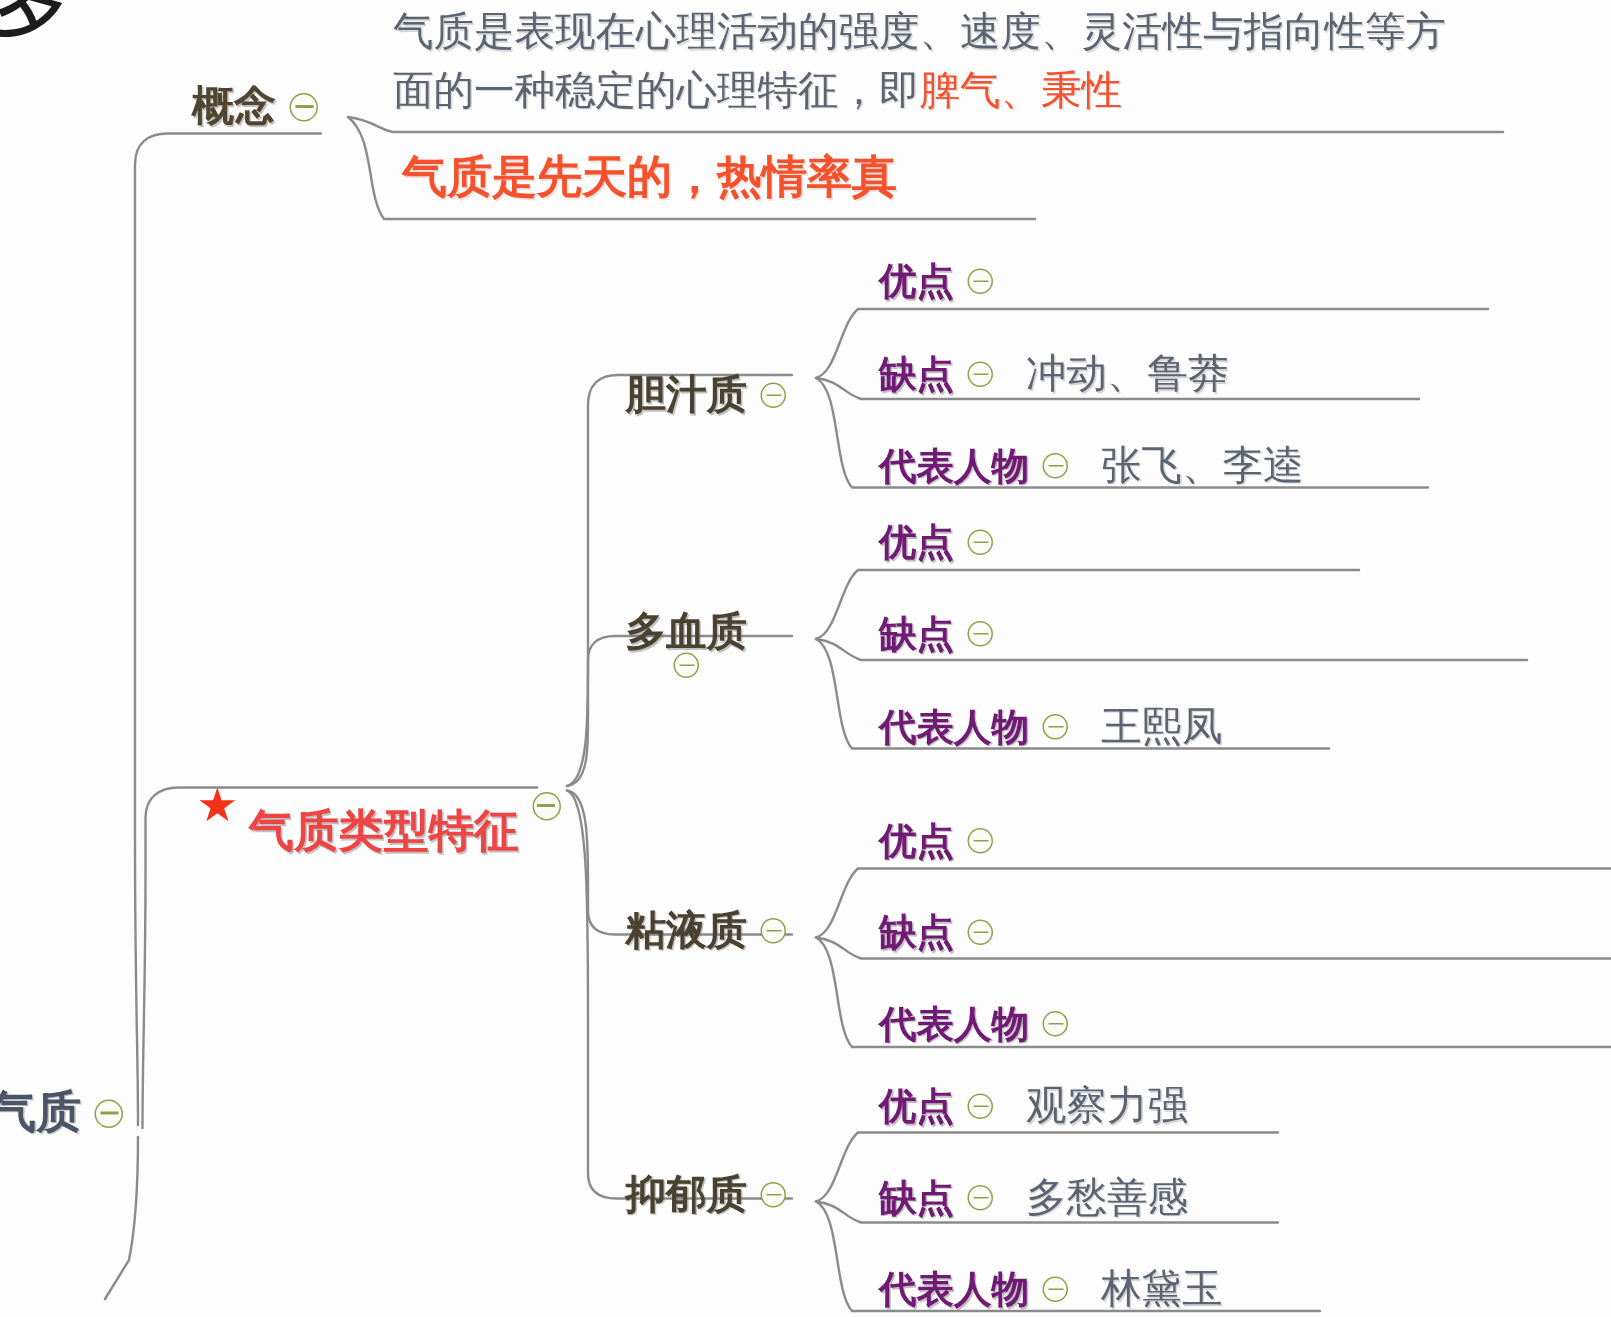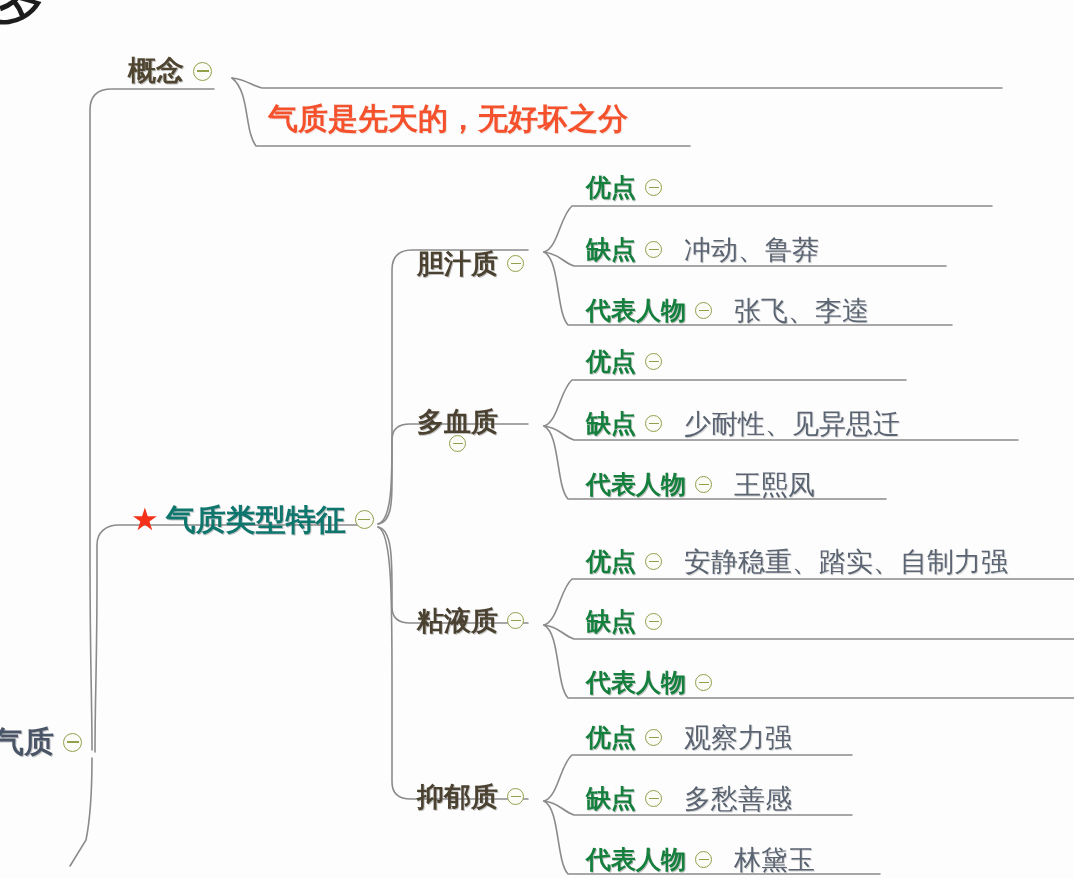--- a/index.html
+++ b/index.html
@@ -68,31 +68,32 @@
     color: #4a5568;
   }
   .branch-label {
     font-size: 28px;
     font-weight: 700;
     color: #4f4531;
   }
   .main-label {
     font-size: 30px;
     font-weight: 700;
-    color: #0f766e;
+    color: #ef4444;
+    margin-top: 36px;
   }
   .type-label {
     font-size: 27px;
     font-weight: 700;
     color: #4a4130;
   }
   .attr-label {
     font-size: 25px;
     font-weight: 700;
-    color: #15803d;
+    color: #701a75;
   }
   .value-text {
     font-size: 27px;
     font-weight: 400;
     color: #5b6472;
     text-shadow: 1px 1px 0 rgba(140,140,140,0.35);
   }
   .para-text {
     font-size: 27px;
     font-weight: 400;
@@ -175,23 +176,26 @@
     <span class="gap-sm"></span>
     <span class="toggle"></span>
   </div>
 
   <div class="node" style="left:128px; top:57px;">
     <span class="node-label branch-label">概念</span>
     <span class="gap-sm"></span>
     <span class="toggle"></span>
   </div>
 
+  <div style="position:absolute; left:262px; top:2px; width:720px;">
+    <span class="para-text">气质是表现在心理活动的强度、速度、灵活性与指向性等方面的一种稳定的心理特征，即</span><span class="para-text accent">脾气、</span><span class="para-text accent">秉性</span>
+  </div>
 
   <div class="node" style="left:268px; top:104px;">
-    <span class="accent-line">气质是先天的，无好坏之分</span>
+    <span class="accent-line">气质是先天的，热情率真</span>
   </div>
 
   <div class="node" style="left:131px; top:504px;">
     <span class="star">★</span>
     <span class="node-label main-label">气质类型特征</span>
     <span class="gap-sm"></span>
     <span class="toggle"></span>
   </div>
 
   <div class="node" style="left:417px; top:234px;margin-top:16px;">
@@ -234,21 +238,20 @@
     <span class="gap-sm"></span>
     <span class="toggle small"></span>
     <span class="gap-lg"></span>
   </div>
 
   <div class="node" style="left:586px; top:410px;">
     <span class="node-label attr-label">缺点</span>
     <span class="gap-sm"></span>
     <span class="toggle small"></span>
     <span class="gap-lg"></span>
-    <span class="value-text">少耐性、见异思迁</span>
   </div>
 
   <div class="node" style="left:586px; top:471px;">
     <span class="node-label attr-label">代表人物</span>
     <span class="gap-sm"></span>
     <span class="toggle small"></span>
     <span class="gap-lg"></span>
     <span class="value-text">王熙凤</span>
   </div>
 
@@ -256,21 +259,20 @@
     <span class="node-label type-label">粘液质</span>
     <span class="gap-sm"></span>
     <span class="toggle small"></span>
   </div>
 
   <div class="node" style="left:586px; top:548px;">
     <span class="node-label attr-label">优点</span>
     <span class="gap-sm"></span>
     <span class="toggle small"></span>
     <span class="gap-lg"></span>
-    <span class="value-text">安静稳重、踏实、自制力强</span>
   </div>
 
   <div class="node" style="left:586px; top:609px;">
     <span class="node-label attr-label">缺点</span>
     <span class="gap-sm"></span>
     <span class="toggle small"></span>
     <span class="gap-lg"></span>
   </div>
 
   <div class="node" style="left:586px; top:670px;">

